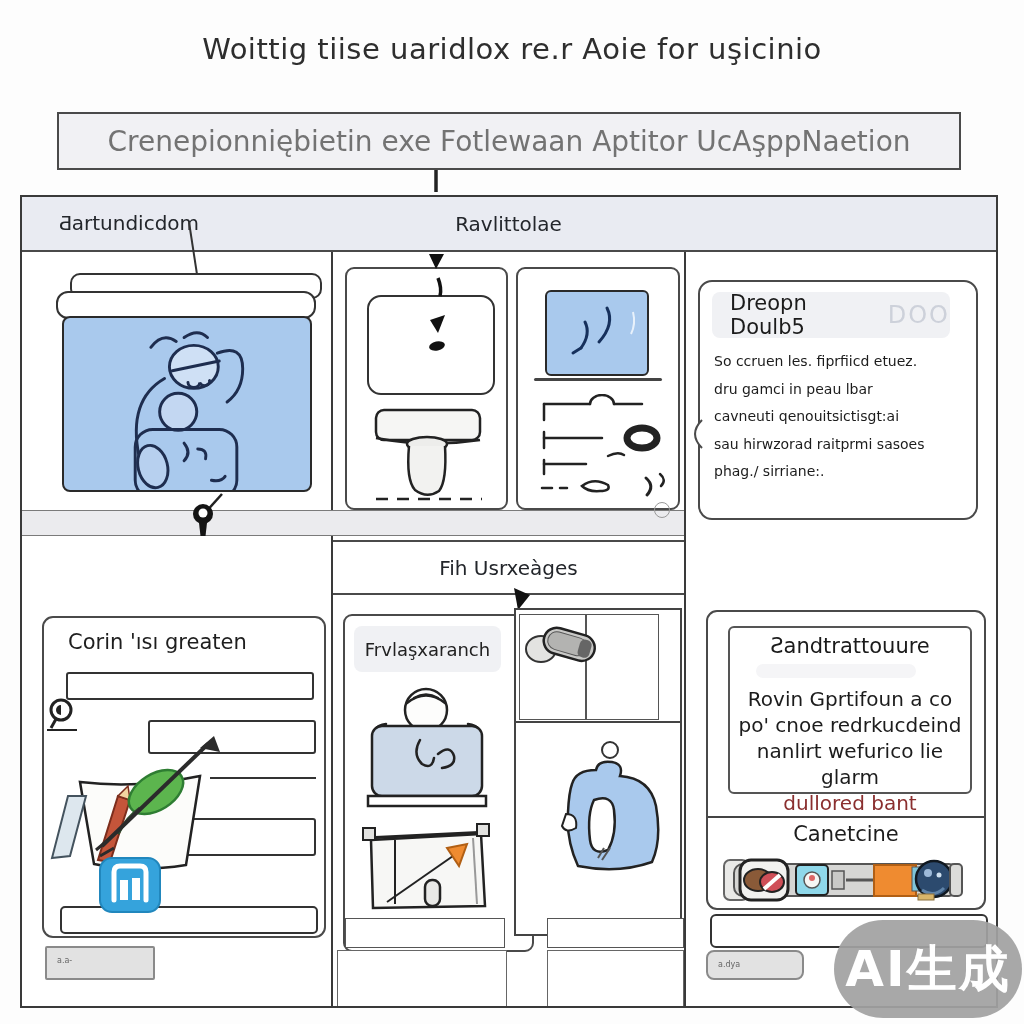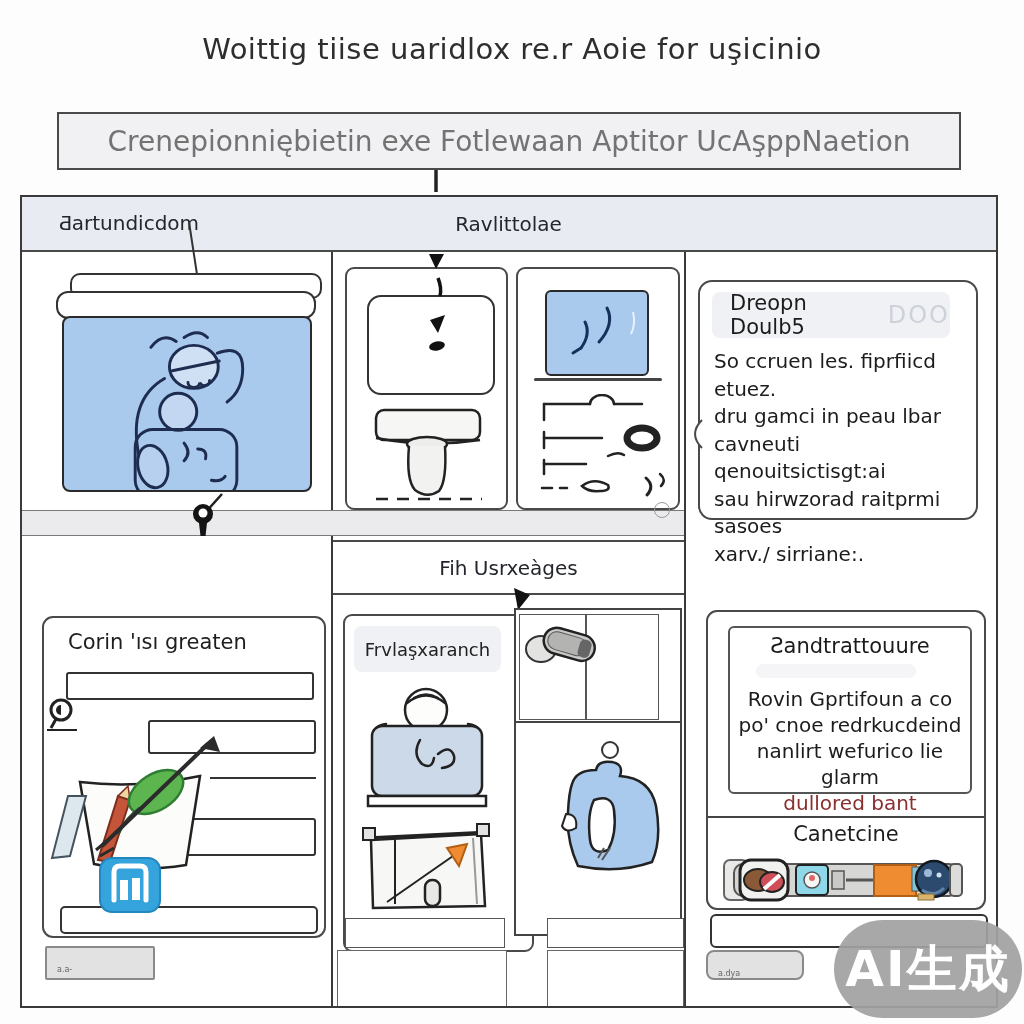--- a/index.html
+++ b/index.html
@@ -13,22 +13,22 @@
   .vdiv{width:2px;background:#3a3a3a;top:195px;height:813px;}
   .hdr-band{left:22px;top:197px;width:974px;height:55px;background:#e9ebf2;border-bottom:2px solid #4a4a4a;box-sizing:border-box;}
   .hdr-text{font-size:20px;color:#23262b;}
   .bar{background:#fff;border:2px solid #333;box-sizing:border-box;}
   .bluebox{background:#a9c9ed;border:2px solid #2a2a2a;box-sizing:border-box;}
   .card{background:#fff;border:2px solid #4a4a4a;border-radius:9px;box-sizing:border-box;}
   .pill{background:#f0f1f4;border-radius:8px;}
   .field{background:#fff;border:2px solid #333;box-sizing:border-box;border-radius:3px;}
   .grayband{background:#ebebee;border-top:1.5px solid #7a7a7a;border-bottom:1.5px solid #7a7a7a;box-sizing:border-box;}
   .gbtn{background:#e2e2e2;border:2px solid #8a8a8a;box-sizing:border-box;font-size:8px;color:#666;
-        padding:17px 0 0 10px;border-radius:2px;}
-  .btxt{font-size:20px;line-height:27.5px;color:#1c1c1c;}
+        padding:8px 0 0 10px;border-radius:2px;}
+  .btxt{font-size:14px;line-height:27.5px;color:#1c1c1c;}
   .btxt span{display:block;}
   .ctr{display:flex;align-items:center;justify-content:center;}
   .openbox{border:1.5px solid #666;border-bottom:none;box-sizing:border-box;background:#fff;}
   .row2hdr{left:333px;top:540px;width:351px;height:55px;background:#fff;border-top:2px solid #4a4a4a;
            border-bottom:2px solid #4a4a4a;box-sizing:border-box;}
   .watermark{left:834px;top:920px;width:188px;height:98px;border-radius:49px;background:rgba(161,161,161,.93);
              display:flex;align-items:center;justify-content:center;font-size:50px;font-weight:bold;color:#fff;
              letter-spacing:2px;z-index:40;}
   .hl{color:#8a2f2f;}
   svg{display:block;}
@@ -146,21 +146,21 @@
   </svg>
   <div class="abs pill" style="left:712px;top:292px;width:238px;height:46px;display:flex;align-items:center;">
     <span style="font-size:21px;color:#1b1b1b;margin-left:18px;">Dreopn Doulb5</span>
     <span style="font-size:24px;color:#cdd1da;margin-left:14px;letter-spacing:2px;">DOO</span>
   </div>
   <div class="abs btxt" style="left:714px;top:348px;width:252px;">
     <span>So ccruen les. fiprfiicd etuez.</span>
     <span>dru gamci in peau lbar</span>
     <span>cavneuti qenouitsictisgt:ai</span>
     <span>sau hirwzorad raitprmi sasoes</span>
-    <span>xarv./ sirriane:.</span>
+    <span>phag./ sirriane:.</span>
   </div>
 
   <div class="abs row2hdr ctr hdr-text">
     <span>Fih Usrxeàges</span>
   </div>
   <svg class="abs" style="left:508px;top:586px;" width="26" height="26" viewBox="0 0 26 26">
     <polygon points="6,2 22,9 10,24" fill="#111"></polygon>
   </svg>
 
   <div class="abs card" style="left:42px;top:616px;width:284px;height:322px;border-radius:11px;"></div>

